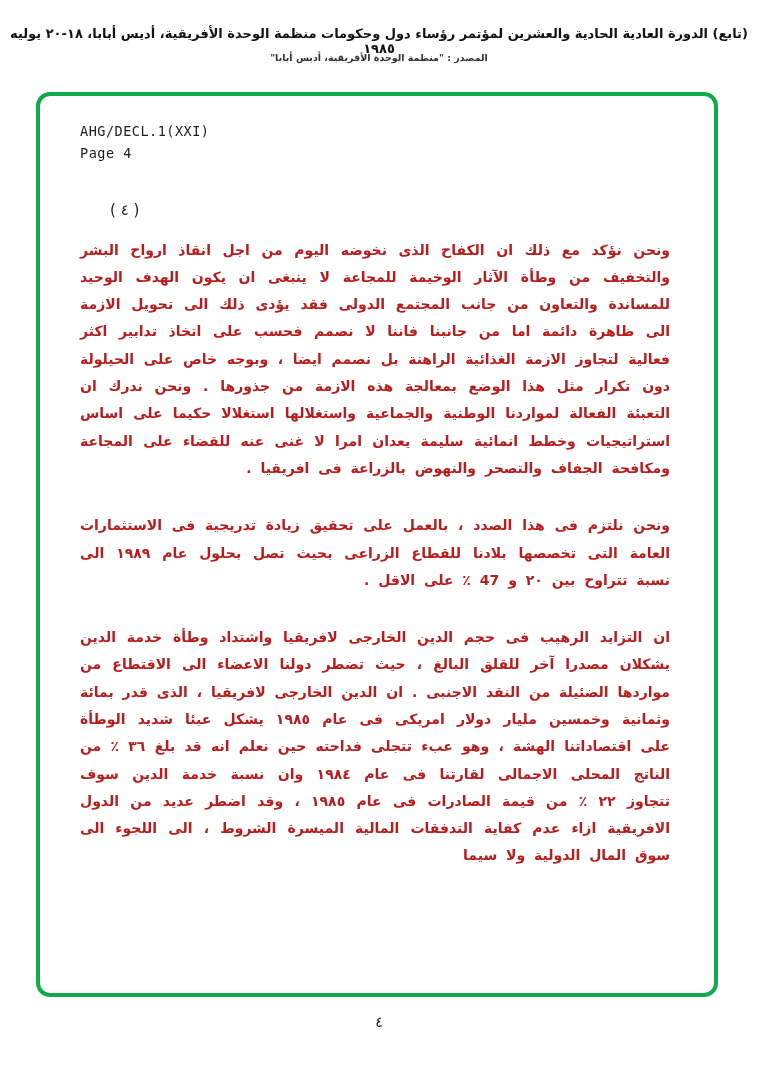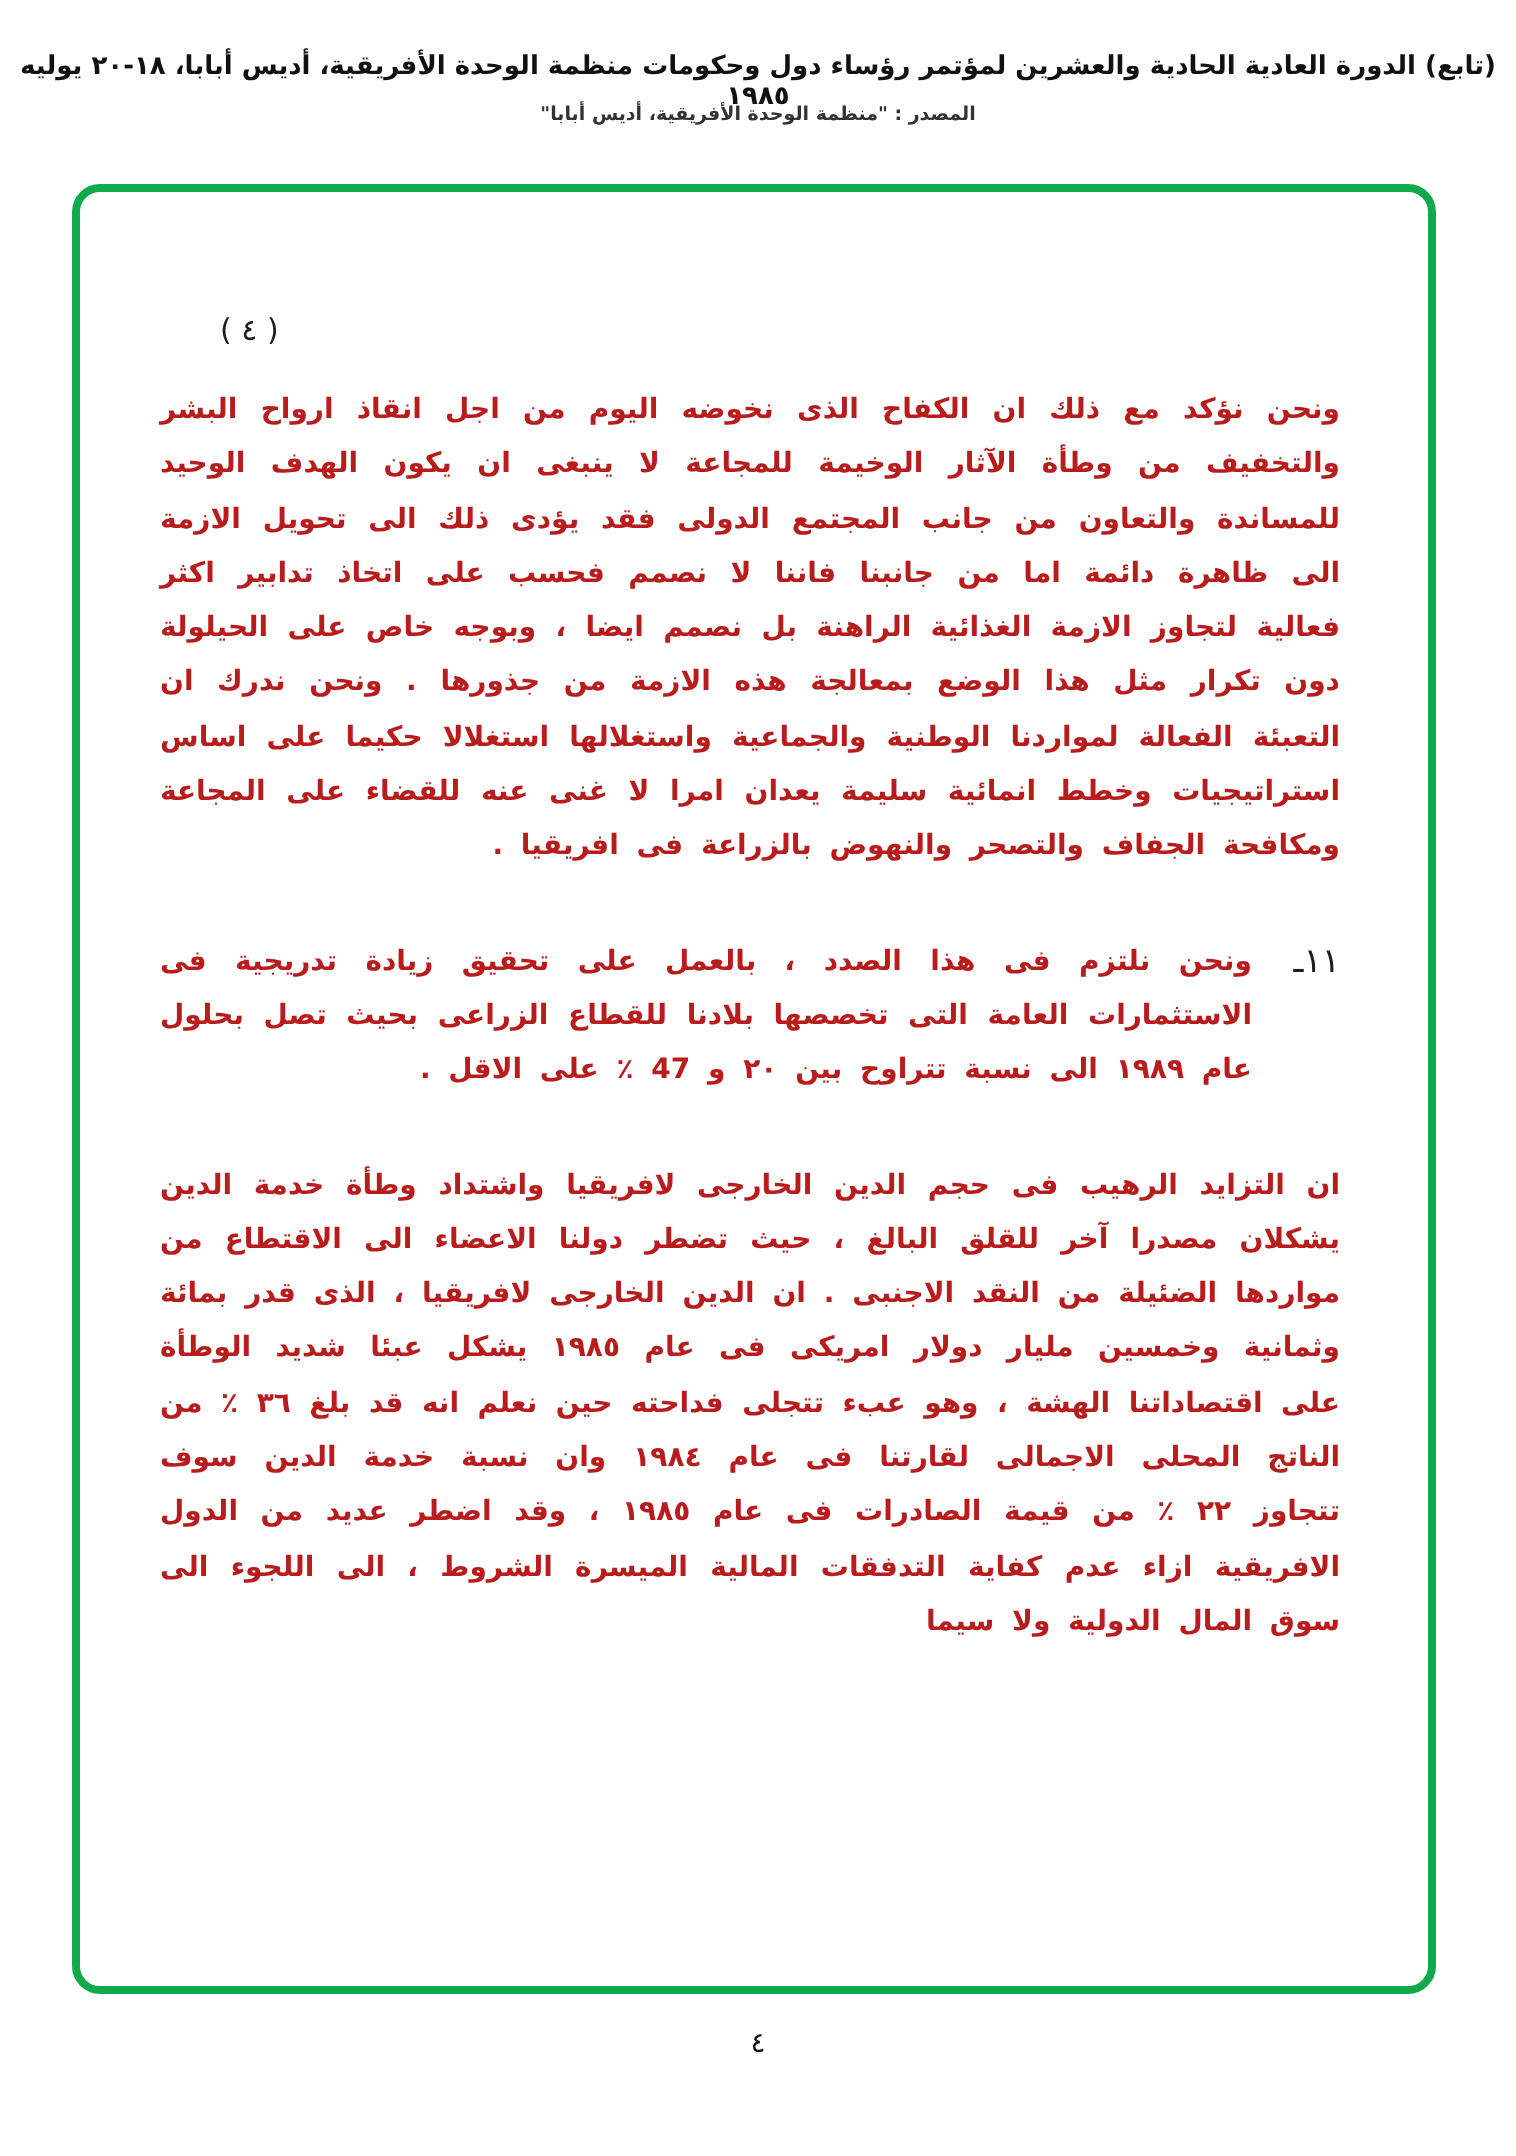--- a/index.html
+++ b/index.html
@@ -86,31 +86,34 @@
 <body>
 
 <div class="page">
 
   <div class="hdr-title">(تابع) الدورة العادية الحادية والعشرين لمؤتمر رؤساء دول وحكومات منظمة الوحدة الأفريقية، أديس أبابا، ١٨-٢٠ يوليه ١٩٨٥</div>
 
   <div class="hdr-source">المصدر :  "منظمة الوحدة الأفريقية، أديس أبابا"</div>
 
   <div class="frame">
 
+    <div class="ref-block">
+      <div>AHG/DECL.1(XXI)</div>
+      <div>Page 4</div>
+    </div>
 
     <div class="section-num">( ٤ )</div>
 
     <div class="paras">
 
       <div class="para">
         <div class="ptext">ونحن نؤكد مع ذلك ان الكفاح الذى نخوضه اليوم من اجل انقاذ ارواح البشر والتخفيف من وطأة الآثار الوخيمة للمجاعة لا ينبغى ان يكون الهدف الوحيد للمساندة والتعاون من جانب المجتمع الدولى فقد يؤدى ذلك الى تحويل الازمة الى ظاهرة دائمة اما من جانبنا فاننا لا نصمم فحسب على اتخاذ تدابير اكثر فعالية لتجاوز الازمة الغذائية الراهنة بل نصمم ايضا ، وبوجه خاص على الحيلولة دون تكرار مثل هذا الوضع بمعالجة هذه الازمة من جذورها . ونحن ندرك ان التعبئة الفعالة لمواردنا الوطنية والجماعية واستغلالها استغلالا حكيما على اساس استراتيجيات وخطط انمائية سليمة يعدان امرا لا غنى عنه للقضاء على المجاعة ومكافحة الجفاف والتصحر والنهوض بالزراعة فى افريقيا .</div>
       </div>
 
       <div class="para">
-        <div class="pnum">١١ـ</div>
         <div class="ptext">ونحن نلتزم فى هذا الصدد ، بالعمل على تحقيق زيادة تدريجية فى الاستثمارات العامة التى تخصصها بلادنا للقطاع الزراعى بحيث تصل بحلول عام ١٩٨٩ الى نسبة تتراوح بين ٢٠ و 47 ٪ على الاقل .</div>
       </div>
 
       <div class="para">
         <div class="ptext">ان التزايد الرهيب فى حجم الدين الخارجى لافريقيا واشتداد وطأة خدمة الدين يشكلان مصدرا آخر للقلق البالغ ، حيث تضطر دولنا الاعضاء الى الاقتطاع من مواردها الضئيلة من النقد الاجنبى . ان الدين الخارجى لافريقيا ، الذى قدر بمائة وثمانية وخمسين مليار دولار امريكى فى عام ١٩٨٥ يشكل عبئا شديد الوطأة على اقتصاداتنا الهشة ، وهو عبء تتجلى فداحته حين نعلم انه قد بلغ ٣٦ ٪ من الناتج المحلى الاجمالى لقارتنا فى عام ١٩٨٤ وان نسبة خدمة الدين سوف تتجاوز ٢٢ ٪ من قيمة الصادرات فى عام ١٩٨٥ ، وقد اضطر عديد من الدول الافريقية ازاء عدم كفاية التدفقات المالية الميسرة الشروط ، الى اللجوء الى سوق المال الدولية ولا سيما</div>
       </div>
 
     </div>
   </div>
 

